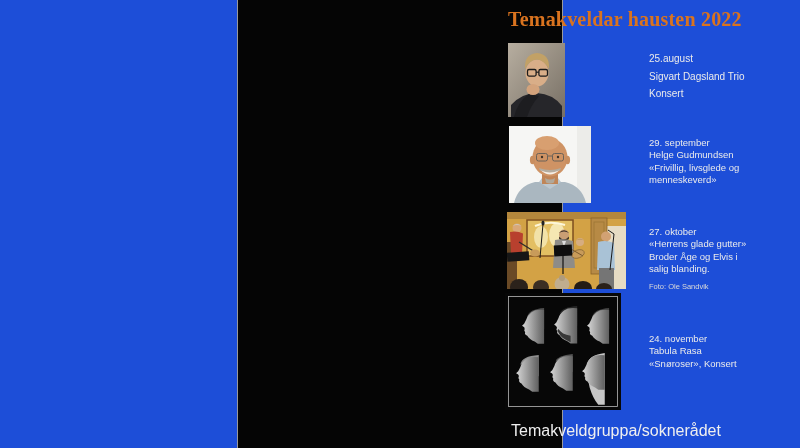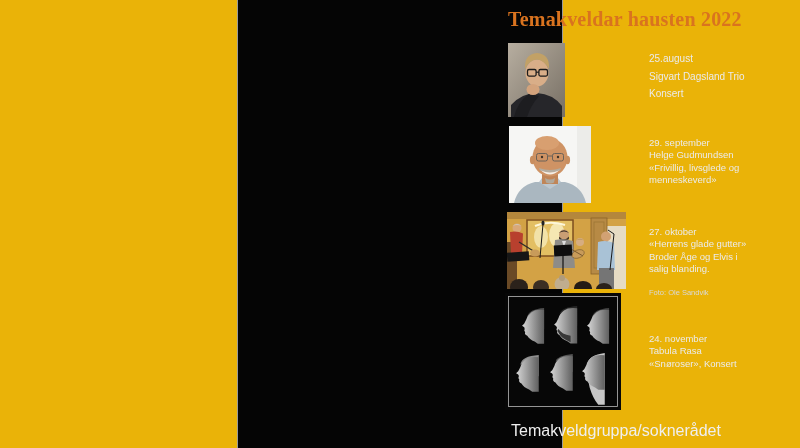--- a/index.html
+++ b/index.html
@@ -3,21 +3,21 @@
 <meta charset="utf-8">
 <style>
   * { margin: 0; padding: 0; box-sizing: border-box; }
   html, body { width: 800px; height: 448px; }
   body {
     background: #ffffff;
     font-family: "Liberation Sans", sans-serif;
     position: relative;
     overflow: hidden;
   }
-  .canvas { position: absolute; left: 0; top: 0; width: 800px; height: 448px; background: #eab308; }
+  .canvas { position: absolute; left: 0; top: 0; width: 800px; height: 448px; background: #1d4ed8; }
   .poster {
     position: absolute; left: 237px; top: 0; width: 326px; height: 448px;
     background: #050505;
     border-left: 1px solid #9a9a9a;
     border-right: 1px solid #9a9a9a;
   }
   .title {
     position: absolute; left: 270px; top: 8px;
     font-family: "Liberation Serif", "DejaVu Serif", serif;
     font-weight: 600;
@@ -36,21 +36,21 @@
     position: absolute; left: 411px;
     color: #ebebeb;
     font-size: 9.5px;
     line-height: 12.4px;
     white-space: nowrap;
   }
   .event-text-1 { top: 50px; font-size: 10px; line-height: 17.5px; }
   .event-text-2 { top: 137px; }
   .event-text-3 { top: 226px; }
   .event-text-4 { top: 333px; }
-  .credit-line { font-size: 7.5px; line-height: 10px; color: #d9d9d9; margin-top: 12px; }
+  .credit-line { font-size: 7.5px; line-height: 10px; color: #d9d9d9; margin-top: 6px; }
   .footer {
     position: absolute; left: 273px; top: 422px;
     color: #efefef; font-size: 16px; white-space: nowrap;
   }
 </style>
 </head>
 <body>
 
 <div class="canvas">
   <div class="poster">

